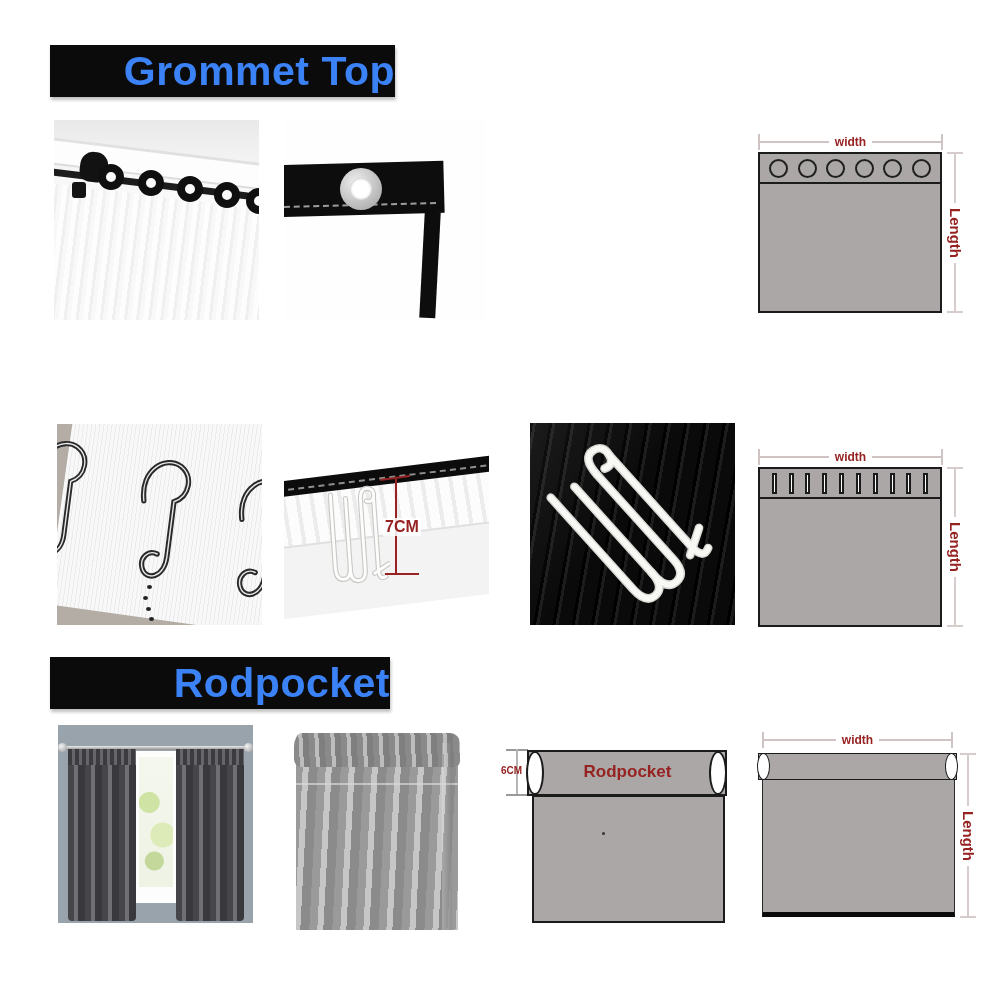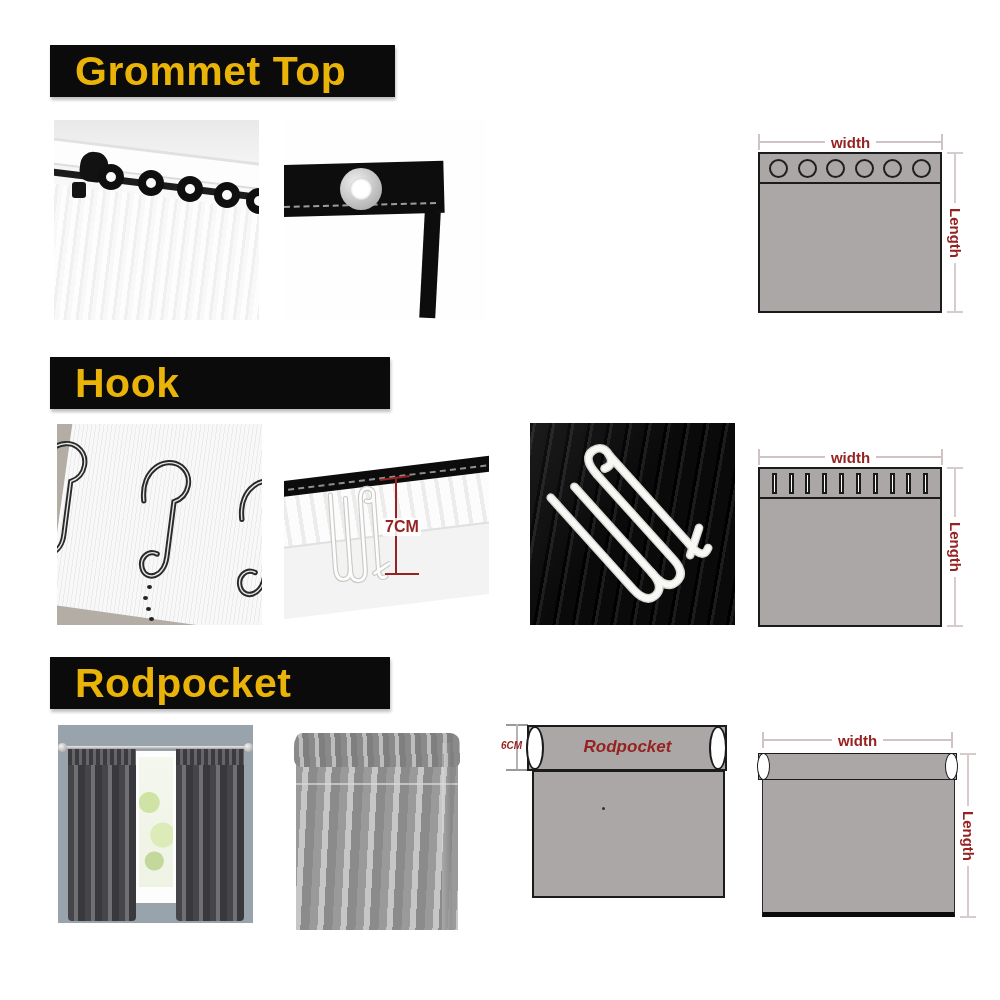--- a/index.html
+++ b/index.html
@@ -1,31 +1,31 @@
 <!DOCTYPE html>
 <html style="--accent: #962222; --dgray: #aba7a6;"><head>
 <meta charset="utf-8">
 <style>
   html,body{margin:0;padding:0;background:#fff;}
   .canvas{position:relative;width:1000px;height:1000px;background:#ffffff;overflow:hidden;
           font-family:"Liberation Sans",sans-serif;}
   .abs{position:absolute;}
   
-  .banner{background:#0b0b0b;color:#eab308;font-weight:bold;font-size:41px;
+  .banner{background:#0b0b0b;color:#3b82f6;font-weight:bold;font-size:41px;
           line-height:52px;padding-left:25px;letter-spacing:.5px;
-          box-shadow:1px 3px 3px rgba(0,0,0,.25);}
+          box-shadow:1px 3px 3px rgba(0,0,0,.25);text-align:right;}
   
   .tile{overflow:hidden;}
   
   .drect{background:var(--dgray);border:2px solid #1b1b1b;box-sizing:border-box;}
   .dstrip{border-bottom:2px solid #1b1b1b;box-sizing:border-box;display:flex;
           align-items:center;justify-content:space-evenly;}
   .gcirc{width:19px;height:19px;border:2px solid #1f1f1f;border-radius:50%;box-sizing:border-box;}
   .slot{width:5px;height:21px;background:#ffffff;border:2px solid #1b1b1b;box-sizing:border-box;}
-  .wmeas{display:flex;align-items:center;color:var(--accent);font-weight:bold;font-size:15px;}
+  .wmeas{display:flex;align-items:center;color:var(--accent);font-weight:bold;font-size:12px;}
   .wmeas .ln{flex:1;height:2px;background:#cfc3c3;}
   .wmeas .tick{width:2px;height:16px;background:#cfc3c3;}
   .wmeas span{padding:0 6px;}
   .lmeas{display:flex;flex-direction:column;align-items:center;color:var(--accent);
          font-weight:bold;font-size:15px;}
   .lmeas .ln{flex:1;width:2px;background:#d6cccc;}
   .lmeas .tick{height:2px;width:16px;background:#d6cccc;}
   .vtext{writing-mode:vertical-rl;padding:5px 0;}
   .accent{color:var(--accent);font-weight:bold;}
   .redline{background:var(--accent);}
@@ -97,21 +97,20 @@
     </div>
     <div class="abs lmeas" style="left:194px;top:24px;width:22px;height:161px;">
       <div class="tick"></div>
         <div class="ln"></div>
       <span class="vtext">Length</span>
       <div class="ln"></div>
         <div class="tick"></div>
     </div>
   </div>
 
-  <div class="abs banner" style="left:50px;top:357px;width:315px;height:52px;">Hook</div>
 
   <div class="abs tile" style="left:57px;top:424px;width:205px;height:201px;background:#b3ada6;">
     <div class="abs" style="left:-10px;top:-20px;width:235px;height:600px;background:repeating-linear-gradient(90deg,#f8f8f8 0 3px,#ebebeb 3px 4px);transform:rotate(8deg);transform-origin:left bottom;left:-10px;top:-420px;"></div>
     <div class="abs dot" style="left:90px;top:161px;"></div>
     <div class="abs dot" style="left:86px;top:172px;"></div>
     <div class="abs dot" style="left:89px;top:183px;"></div>
     <div class="abs dot" style="left:92px;top:193px;"></div>
     <svg class="abs" style="left:-24px;top:8px;" width="60" height="140" viewBox="0 0 70 160">
       <path d="M10 55 C6 18 36 4 52 16 C66 27 62 50 44 56 L36 118 C33 142 12 146 8 131 C5 119 15 110 25 115" fill="none" stroke="#2a2a2a" stroke-width="6" stroke-linecap="round"></path>
       <path d="M10 55 C6 18 36 4 52 16 C66 27 62 50 44 56 L36 118 C33 142 12 146 8 131 C5 119 15 110 25 115" fill="none" stroke="#e9e9e9" stroke-width="1.6" stroke-linecap="round"></path>
@@ -221,21 +220,21 @@
     <div class="abs" style="left:118px;top:24px;width:68px;height:16px;background:repeating-linear-gradient(90deg,#3c3c40 0 4px,#65656a 4px 7px);"></div>
   </div>
 
   <div class="abs tile" style="left:284px;top:725px;width:205px;height:205px;background:#ffffff;">
     <div class="abs pleat-gray" style="left:12px;top:18px;width:162px;height:188px;"></div>
     <div class="abs" style="left:10px;top:8px;width:166px;height:34px;background:repeating-linear-gradient(87deg,#8a8a8a 0 6px,#bdbdbd 6px 10px,#7f7f7f 10px 16px);border-radius:8px 10px 6px 8px / 14px 10px 6px 8px;"></div>
     <div class="abs" style="left:12px;top:58px;width:162px;height:2px;background:#d8d8d8;opacity:.7;"></div>
     <div class="abs" style="left:158px;top:18px;width:10px;height:188px;background:linear-gradient(90deg,rgba(255,255,255,.25),rgba(120,120,120,.25));"></div>
   </div>
 
-  <div class="abs" style="left:500px;top:720px;width:235px;height:185px;font-style:italic;">
+  <div class="abs" style="left:500px;top:745px;width:235px;height:185px;">
     <div class="abs" style="left:6px;top:4px;width:22px;height:2px;background:#9a9a9a;"></div>
     <div class="abs" style="left:16px;top:4px;width:2px;height:46px;background:#b5b5b5;"></div>
     <div class="abs" style="left:6px;top:49px;width:22px;height:2px;background:#9a9a9a;"></div>
     <div class="abs accent" style="left:1px;top:20px;font-size:10px;">6CM</div>
     <div class="abs tube" style="left:27px;top:5px;width:200px;height:46px;"></div>
     <div class="abs tubecap" style="left:26px;top:6px;width:18px;height:44px;"></div>
     <div class="abs tubecap" style="left:209px;top:6px;width:18px;height:44px;"></div>
     <div class="abs accent" style="left:55px;top:17px;width:145px;text-align:center;font-size:17px;">Rodpocket</div>
     <div class="abs drect" style="left:32px;top:50px;width:193px;height:128px;"></div>
     <div class="abs" style="left:102px;top:87px;width:3px;height:3px;background:#333;border-radius:50%;"></div>

